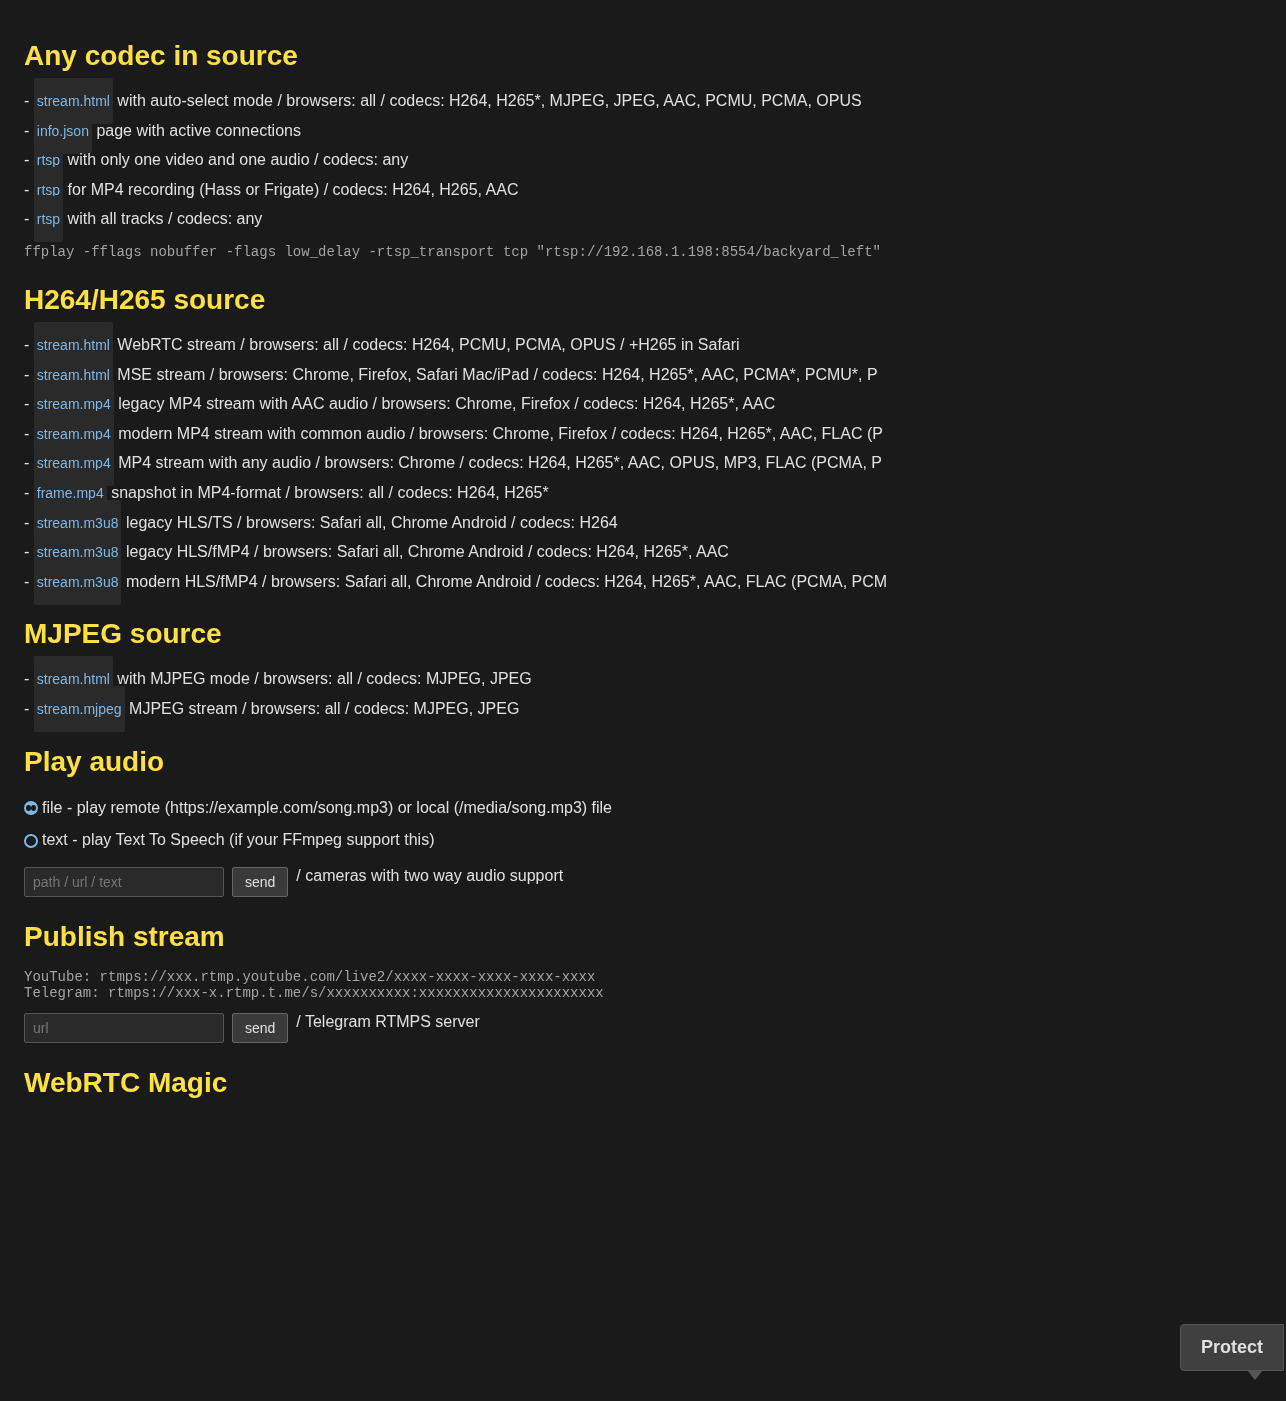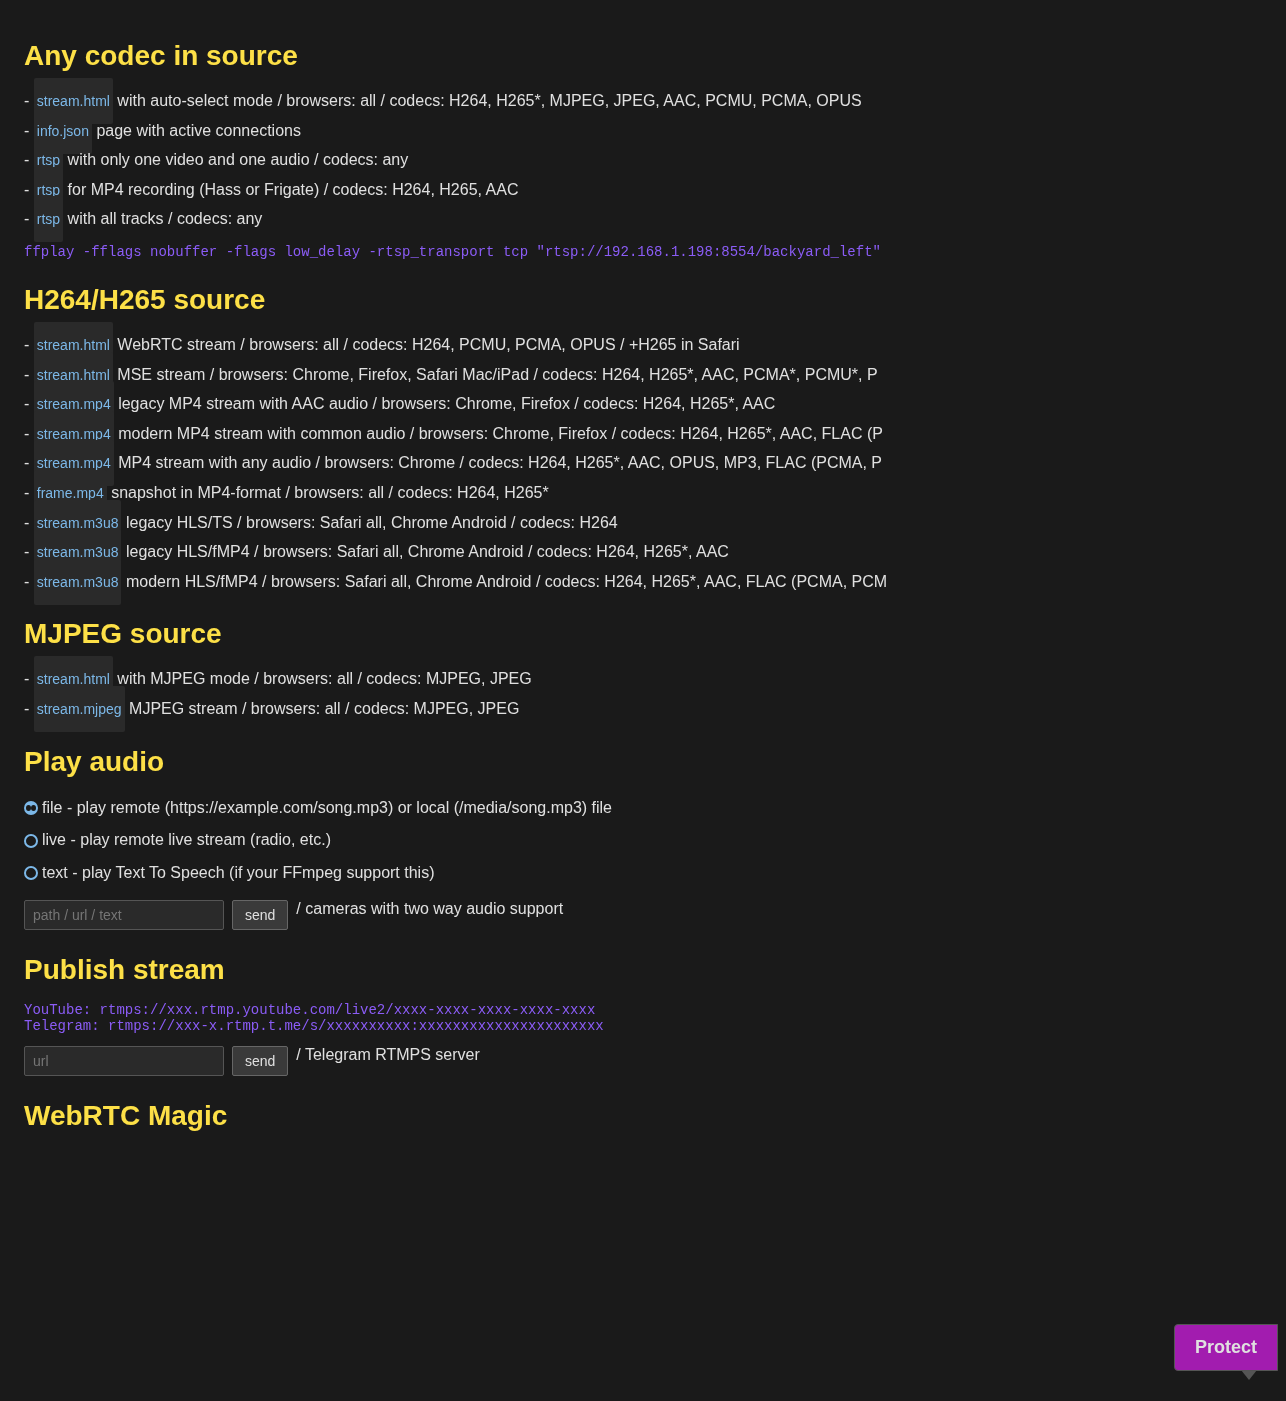--- a/index.html
+++ b/index.html
@@ -41,21 +41,21 @@
       background-color: #2a2a2a;
       padding: 15px 3px;
       border-radius: 2px;
       text-decoration: none;
       font-size: 14px;
     }
 
     .code-block {
       font-family: 'Courier New', monospace;
       font-size: 14px;
-      color: #8b5cf6;
+      color: #a3a3a3;
       margin: 12px 0;
       background-color: transparent;
     }
 
     .play-audio-section {
       margin-top: 20px;
     }
 
     .radio-group {
       margin: 12px 0;
@@ -118,22 +118,22 @@
       cursor: pointer;
       border-radius: 2px;
     }
 
     .publish-section {
     }
 
     .protect-tooltip {
       position: fixed;
       bottom: 30px;
-      right: 8px;
-      background-color: #a21caf;
+      right: 2px;
+      background-color: #404040;
       border: 1px solid #555;
       color: #e0e0e0;
       padding: 12px 20px;
       font-size: 18px;
       font-weight: bold;
       border-radius: 4px 0 0 4px;
       cursor: pointer;
     }
 
     .protect-tooltip::after {
@@ -255,24 +255,20 @@
 
   <div class="radio-group">
     <div class="radio-item">
       <div class="radio-dot active">
         <div style="width:6px;height:6px;border-radius:50%;background:#1a1a1a;"></div>
       </div>
       <span>file - play remote (https://example.com/song.mp3) or local (/media/song.mp3) file</span>
     </div>
     <div class="radio-item">
       <div class="radio-dot"></div>
-      <span>live - play remote live stream (radio, etc.)</span>
-    </div>
-    <div class="radio-item">
-      <div class="radio-dot"></div>
       <span>text - play Text To Speech (if your FFmpeg support this)</span>
     </div>
   </div>
 
   <div class="input-row">
     <input type="text" class="text-input" placeholder="path / url / text" style="">
     <button class="send-btn">send</button>
     <span>/ cameras with two way audio support</span>
   </div>
 </div>

